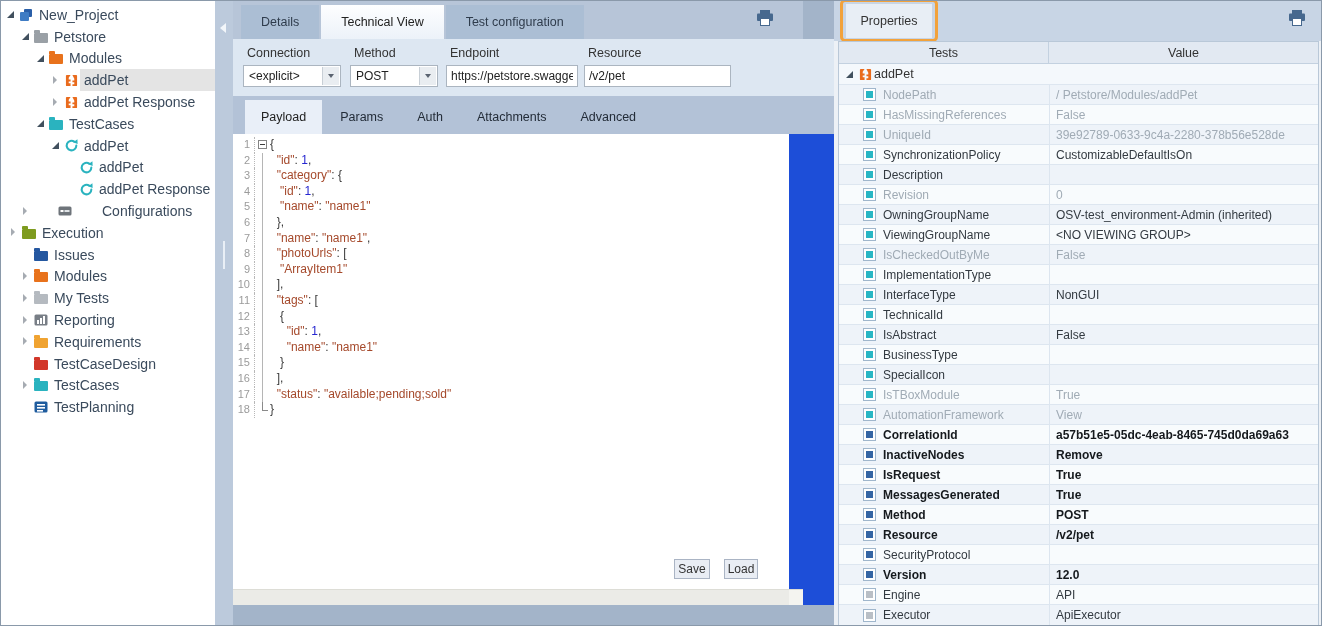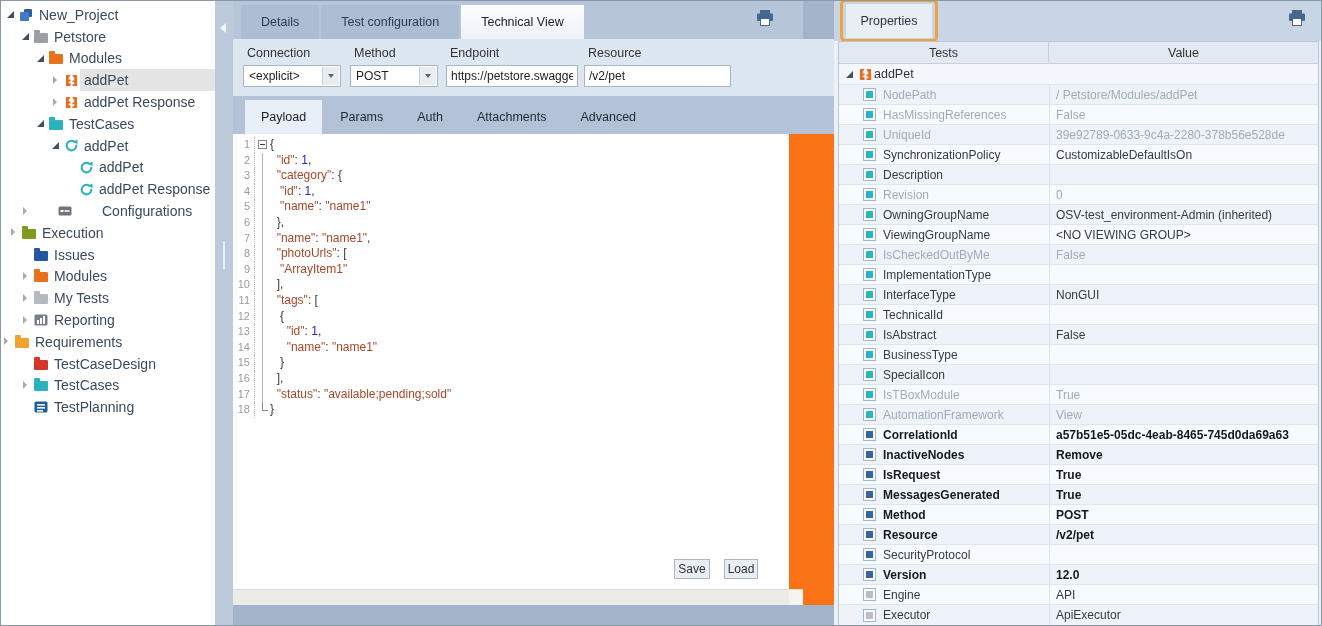--- a/index.html
+++ b/index.html
@@ -32,21 +32,21 @@
   #left-splitter .grip { position:absolute; left:8px; top:240px; width:2px; height:28px; background:#e9eff6; }
 
   
   #middle { position:absolute; left:232px; top:0; width:570px; height:626px; }
   #middle-tabs { position:relative; height:38px; background:#b7c5d8; padding:4px 0 0 8px; display:flex; }
   .tab { height:34px; line-height:34px; padding:0 20px; margin-right:2px; background:#abbed4; color:#2f3c4c; font-size:12.5px; }
   .tab.active { background:linear-gradient(#fdfeff,#ecf2f9); color:#222; }
   .print-btn { position:absolute; top:9px; cursor:pointer; }
   #middle-tabs .print-btn { right:28px; }
 
-  #card { position:absolute; left:0; top:38px; width:660px; height:566px; background:#f97316; }
+  #card { position:absolute; left:0; top:38px; width:660px; height:566px; background:#1d4ed8; }
   #fields-band { position:relative; height:57px; background:#dde7f2; font-size:12.5px; }
   .field-label { position:absolute; top:7px; color:#333; }
   .combo, .text-input { position:absolute; top:26px; height:22px; background:#fff; border:1px solid #abb5c0; font-size:12px; color:#222; }
   .combo { display:flex; align-items:center; padding-left:5px; }
   .combo .dd-btn { position:absolute; right:1px; top:1px; bottom:1px; width:17px; background:#e9edf1; border-left:1px solid #c8cfd6; display:flex; align-items:center; justify-content:center; }
   .combo .dd-btn::before { content:""; border-top:4px solid #5a6370; border-left:3.5px solid transparent; border-right:3.5px solid transparent; }
   .text-input { padding:0 4px; font-family:"Liberation Sans", sans-serif; outline:none; }
 
   #payload-tabs { position:relative; height:38px; background:#b3c2d7; padding:4px 0 0 12px; display:flex; }
   .ptab { height:34px; line-height:34px; padding:0 16px; margin-right:2px; color:#232c38; font-size:12.5px; }
@@ -268,21 +268,21 @@
             <rect x="0.5" y="1.5" width="13" height="11" rx="1.5" fill="#787e86"></rect>
             <rect x="3" y="7" width="2" height="4" fill="#fff"></rect>
             <rect x="6" y="5" width="2" height="6" fill="#fff"></rect>
             <rect x="9" y="3" width="2" height="8" fill="#fff"></rect>
           </svg>
         </span>
         <span class="tree-label-wrap">
           <span>Reporting</span>
         </span>
       </div>
-      <div class="tree-row" style="">
+      <div class="tree-row" style="padding-left: 19px;">
         <span class="tree-caret collapsed"></span>
         <span class="tree-icon">
           <div class="i-folder c-amber"></div>
         </span>
         <span class="tree-label-wrap">
           <span>Requirements</span>
         </span>
       </div>
       <div class="tree-row" style="padding-left: 19px;">
         <span class="tree-caret"></span>
@@ -319,22 +319,22 @@
     </div>
 
   <div id="left-splitter">
     <div class="collapse-arrow"></div>
     <div class="grip"></div>
   </div>
 
   <div id="middle">
     <div id="middle-tabs">
       <div class="tab">Details</div>
+        <div class="tab active">Technical View</div>
         <div class="tab">Test configuration</div>
-        <div class="tab active">Technical View</div>
         <span class="print-btn">
         <svg width="20" height="17" viewBox="0 0 20 17">
             <rect x="5" y="0" width="10" height="4" fill="#46688e"></rect>
             <rect x="2" y="3.5" width="16" height="7.5" rx="1" fill="#46688e"></rect>
             <rect x="5.5" y="8.5" width="9" height="7" fill="#fff" stroke="#46688e"></rect>
           </svg>
       </span>
     </div>
     <div id="card">
       <div id="fields-band">

